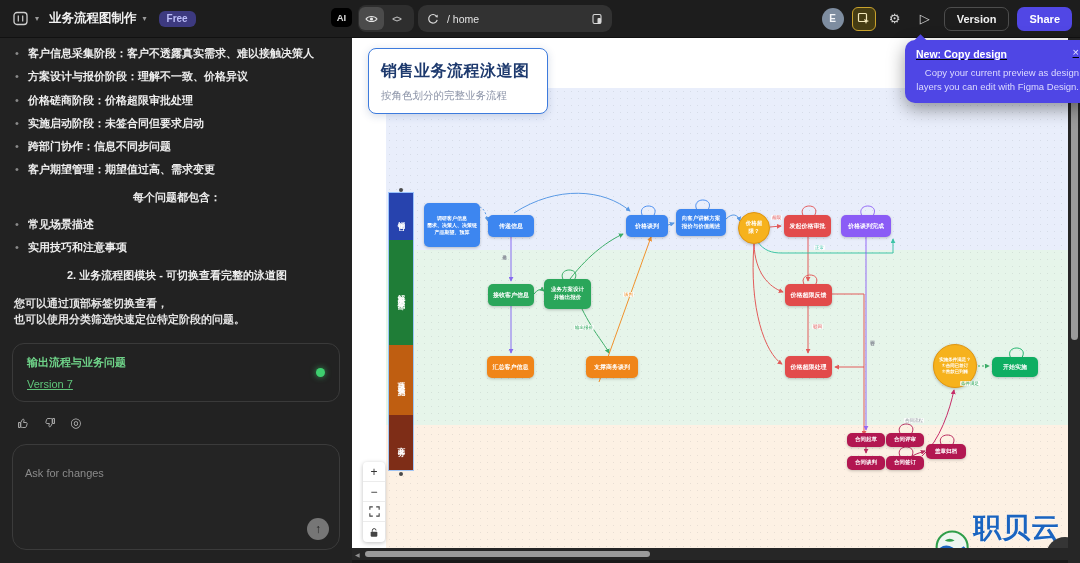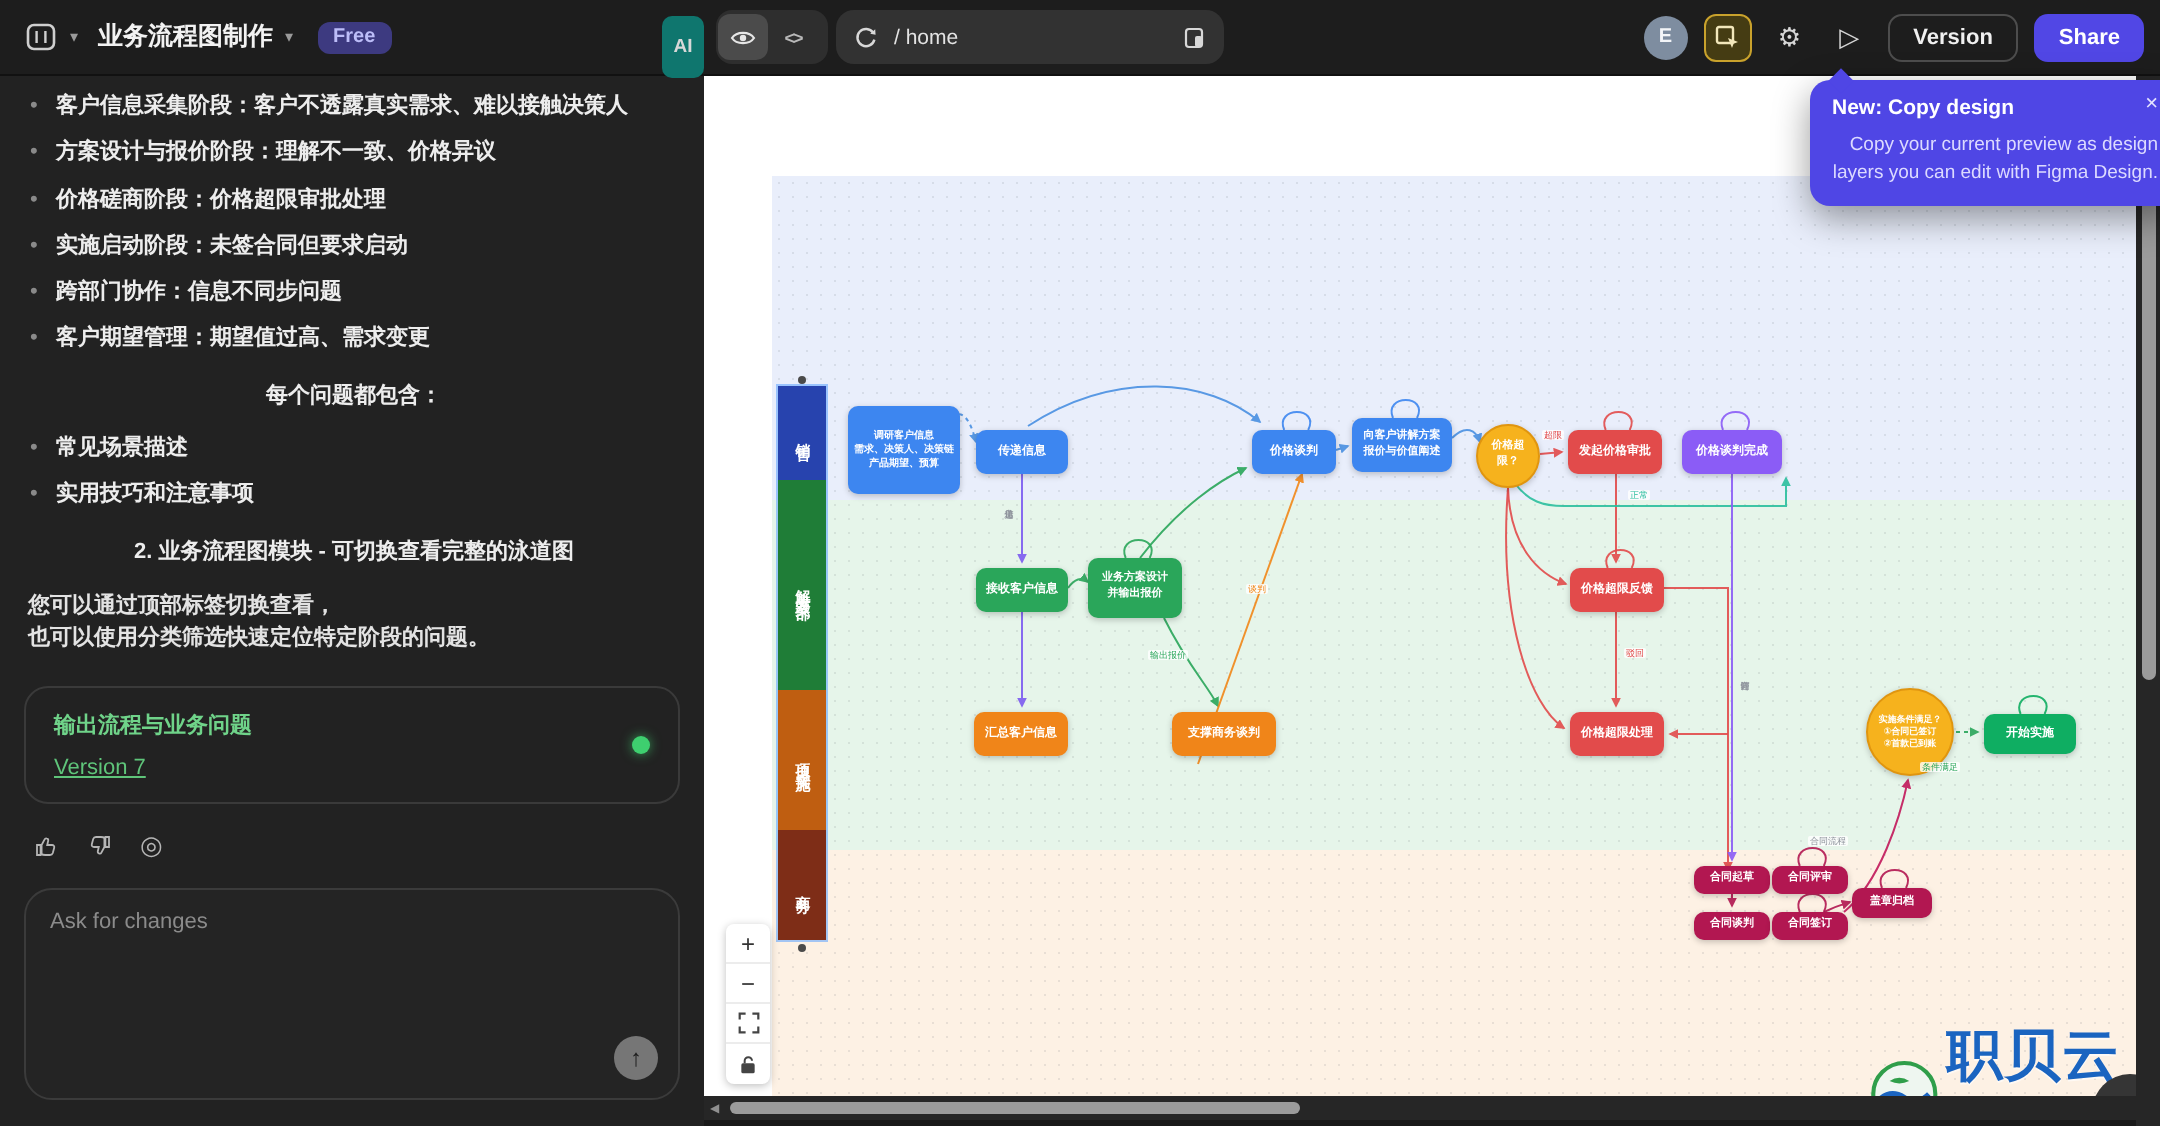--- a/index.html
+++ b/index.html
@@ -5,57 +5,57 @@
   html,body{margin:0;padding:0;}
   body{width:1080px;height:563px;overflow:hidden;background:#191919;position:relative;
        font-family:"Liberation Sans","DejaVu Sans",sans-serif;-webkit-font-smoothing:antialiased;}
   
   .topbar{position:absolute;left:0;top:0;width:1080px;height:37px;background:#1d1d1d;border-bottom:1px solid #111;z-index:30;}
   .tb-left{position:absolute;left:12px;top:0;height:37px;display:flex;align-items:center;gap:6px;}
   .app-ic{width:17px;height:17px;display:flex;align-items:center;justify-content:center;}
   .chev{color:#9a9a9a;font-size:8px;}
   .tb-title{color:#f2f2f2;font-size:12.5px;font-weight:700;margin-left:4px;}
   .free-badge{margin-left:6px;background:#3d3a80;color:#bcbdf8;font-size:10px;font-weight:600;padding:2.5px 8px;border-radius:6px;}
-  .ai-badge{position:absolute;left:331px;top:8px;width:21px;height:31px;border-radius:5px;background:#0f766e;color:#d8d8d8;font-size:9.5px;font-weight:700;display:flex;align-items:center;justify-content:center;}
+  .ai-badge{position:absolute;left:331px;top:8px;width:21px;height:19px;border-radius:5px;background:#000000;color:#d8d8d8;font-size:9.5px;font-weight:700;display:flex;align-items:center;justify-content:center;}
   .view-toggle{position:absolute;left:358px;top:5px;width:54px;height:27px;background:#2e2e2e;border-radius:8px;display:flex;align-items:center;padding:0 1px;}
   .vt-btn{width:25px;height:23px;border-radius:6px;display:flex;align-items:center;justify-content:center;color:#cfcfcf;}
   .vt-btn.active{background:#4b4b4b;}
   .vt-code{font-size:9px;letter-spacing:-1px;color:#b9b9b9;font-weight:700;}
   .urlbar{position:absolute;left:418px;top:5px;width:176px;height:27px;background:#323232;border-radius:9px;display:flex;align-items:center;padding:0 9px;gap:8px;}
   .url-text{color:#e3e3e3;font-size:10.5px;flex:1;}
   .tb-right{position:absolute;right:8px;top:0;height:37px;display:flex;align-items:center;gap:8px;}
   .avatar{width:22px;height:22px;border-radius:50%;background:#7e8da0;color:#f3f5f8;font-size:10px;font-weight:700;display:flex;align-items:center;justify-content:center;}
   .icon-btn{width:22px;height:22px;display:flex;align-items:center;justify-content:center;color:#d6d6d6;}
   .copy-design{width:22px;height:22px;border-radius:6px;border:1.5px solid #c9a22c;background:#453c13;display:flex;align-items:center;justify-content:center;}
   .glyph{font-size:13px;color:#d6d6d6;line-height:1;}
   .btn-publish{height:24px;padding:0 12px;border:1px solid #4d4d4d;border-radius:7px;color:#f0f0f0;font-size:11px;font-weight:600;display:flex;align-items:center;background:transparent;}
   .btn-share{height:24px;padding:0 12px;border-radius:7px;color:#fff;font-size:11px;font-weight:600;display:flex;align-items:center;background:#5147e5;border:none;}
   
   .tooltip{position:absolute;left:905px;top:40px;width:163px;background:#4f46e5;border-radius:10px;padding:8px 10px 9px 11px;z-index:40;box-shadow:0 6px 18px rgba(0,0,0,.4);}
   .tooltip::before{content:"";position:absolute;top:-4px;left:11px;width:9px;height:9px;background:#4f46e5;transform:rotate(45deg);}
-  .tt-head{display:flex;align-items:flex-start;}
+  .tt-head{display:flex;align-items:flex-start;text-decoration:underline;}
   .tt-title{color:#fff;font-size:10.5px;font-weight:700;flex:1;}
   .tt-close{color:#e4e2ff;font-size:11px;line-height:1;margin-top:-1px;}
   .tt-body{color:#dcdaff;font-size:9.5px;line-height:1.45;margin-top:6px;text-align:right;}
   
   .sidebar{position:absolute;left:0;top:37px;width:352px;height:526px;background:#222222;z-index:20;padding:10px 12px 0 12px;box-sizing:border-box;}
   .sidebar ul{list-style:none;margin:0;padding:0;}
   .sidebar li{position:relative;padding-left:16px;color:#ededed;font-size:11px;font-weight:700;line-height:1.25;margin-bottom:9.5px;}
   .sidebar li::before{content:"•";position:absolute;left:3px;color:#8a8a8a;font-weight:400;}
   .sb-heading{color:#ededed;font-size:11px;font-weight:700;margin:13px 0 13px 2px;text-align:center;}
   .sb-para{color:#e3e3e3;font-size:11px;font-weight:700;line-height:1.45;margin:2px 0 0 2px;}
   .version-card{margin-top:15px;border:1px solid #3a3a3a;border-radius:12px;padding:11px 14px;display:flex;align-items:center;}
   .vc-text{flex:1;}
   .vc-title{color:#6fd389;font-size:11px;font-weight:700;}
   .vc-version{color:#5fc57a;font-size:11px;margin-top:8px;text-decoration:underline;}
   .vc-dot{width:9px;height:9px;border-radius:50%;background:#3ecf6f;box-shadow:0 0 6px rgba(62,207,111,.7);}
   .fb-row{display:flex;align-items:center;gap:13px;margin:12px 0 0 4px;height:18px;}
   .fb-ic{color:#b5b5b5;display:flex;align-items:center;}
   .composer{position:relative;margin-top:12px;height:106px;border:1px solid #3b3b3b;border-radius:14px;background:#242424;box-sizing:border-box;}
-  .composer textarea{position:absolute;left:10px;top:8px;width:300px;height:50px;background:transparent;border:none;outline:none;resize:none;color:#ddd;font-size:11px;font-family:inherit;}
+  .composer textarea{position:absolute;left:10px;top:20px;width:300px;height:50px;background:transparent;border:none;outline:none;resize:none;color:#ddd;font-size:11px;font-family:inherit;}
   .composer textarea::placeholder{color:#8b8b8b;}
   .cmp-row{position:absolute;left:12px;right:10px;bottom:9px;display:flex;align-items:center;gap:12px;}
   .cmp-spacer{flex:1;}
   .send-btn{width:22px;height:22px;border-radius:50%;background:#767676;color:#1d1d1d;font-size:12px;font-weight:700;display:flex;align-items:center;justify-content:center;}
   
   .cv{position:absolute;left:352px;top:37px;width:716px;height:511px;background:#ffffff;overflow:hidden;z-index:10;}
   .band{position:absolute;left:34px;right:0;}
   .dots{position:absolute;left:34px;top:51px;right:0;bottom:0;background-image:radial-gradient(rgba(50,60,70,.10) .6px,transparent .7px);background-size:7px 7px;}
   .title-card{position:absolute;left:16px;top:11px;width:180px;height:66px;background:#fff;border:1.5px solid #3d7bdd;border-radius:8px;box-shadow:0 2px 8px rgba(30,60,120,.18);padding:12px 0 0 12px;box-sizing:border-box;z-index:5;}
   .tc-title{color:#1e3a6e;font-size:16px;font-weight:800;letter-spacing:.5px;}
@@ -353,20 +353,24 @@
       <span class="edge-label" style="left: 222px; top: 288px; color: rgb(42, 166, 90);">输出报价</span>
       <span class="edge-label" style="left: 271px; top: 255px; color: rgb(242, 135, 24);">谈判</span>
       <span class="edge-label" style="left: 419px; top: 178px; color: rgb(226, 75, 75);">超限</span>
       <span class="edge-label" style="left: 460px; top: 287px; color: rgb(226, 75, 75);">驳回</span>
       <span class="edge-label" style="left: 462px; top: 208px; color: rgb(43, 191, 158);">正常</span>
       <span class="edge-label vert" style="left: 517px; top: 300px; color: rgb(141, 146, 155);">签订合同</span>
       <span class="edge-label" style="left: 552px; top: 381px; color: rgb(141, 146, 155);">合同流程</span>
       <span class="edge-label" style="left: 608px; top: 344px; color: rgb(42, 166, 90);">条件满足</span>
     </div>
 
+  <div class="title-card">
+    <div class="tc-title">销售业务流程泳道图</div>
+    <div class="tc-sub">按角色划分的完整业务流程</div>
+  </div>
 
   <div id="lane-bar">
       <div class="lane-seg" style="height: 47px; background: rgb(39, 67, 174);">
         <span>销售</span>
       </div>
       <div class="lane-seg" style="height: 105px; background: rgb(31, 125, 55);">
         <span>解决方案部</span>
       </div>
       <div class="lane-seg" style="height: 70px; background: rgb(191, 94, 17);">
         <span>项目实施</span>

